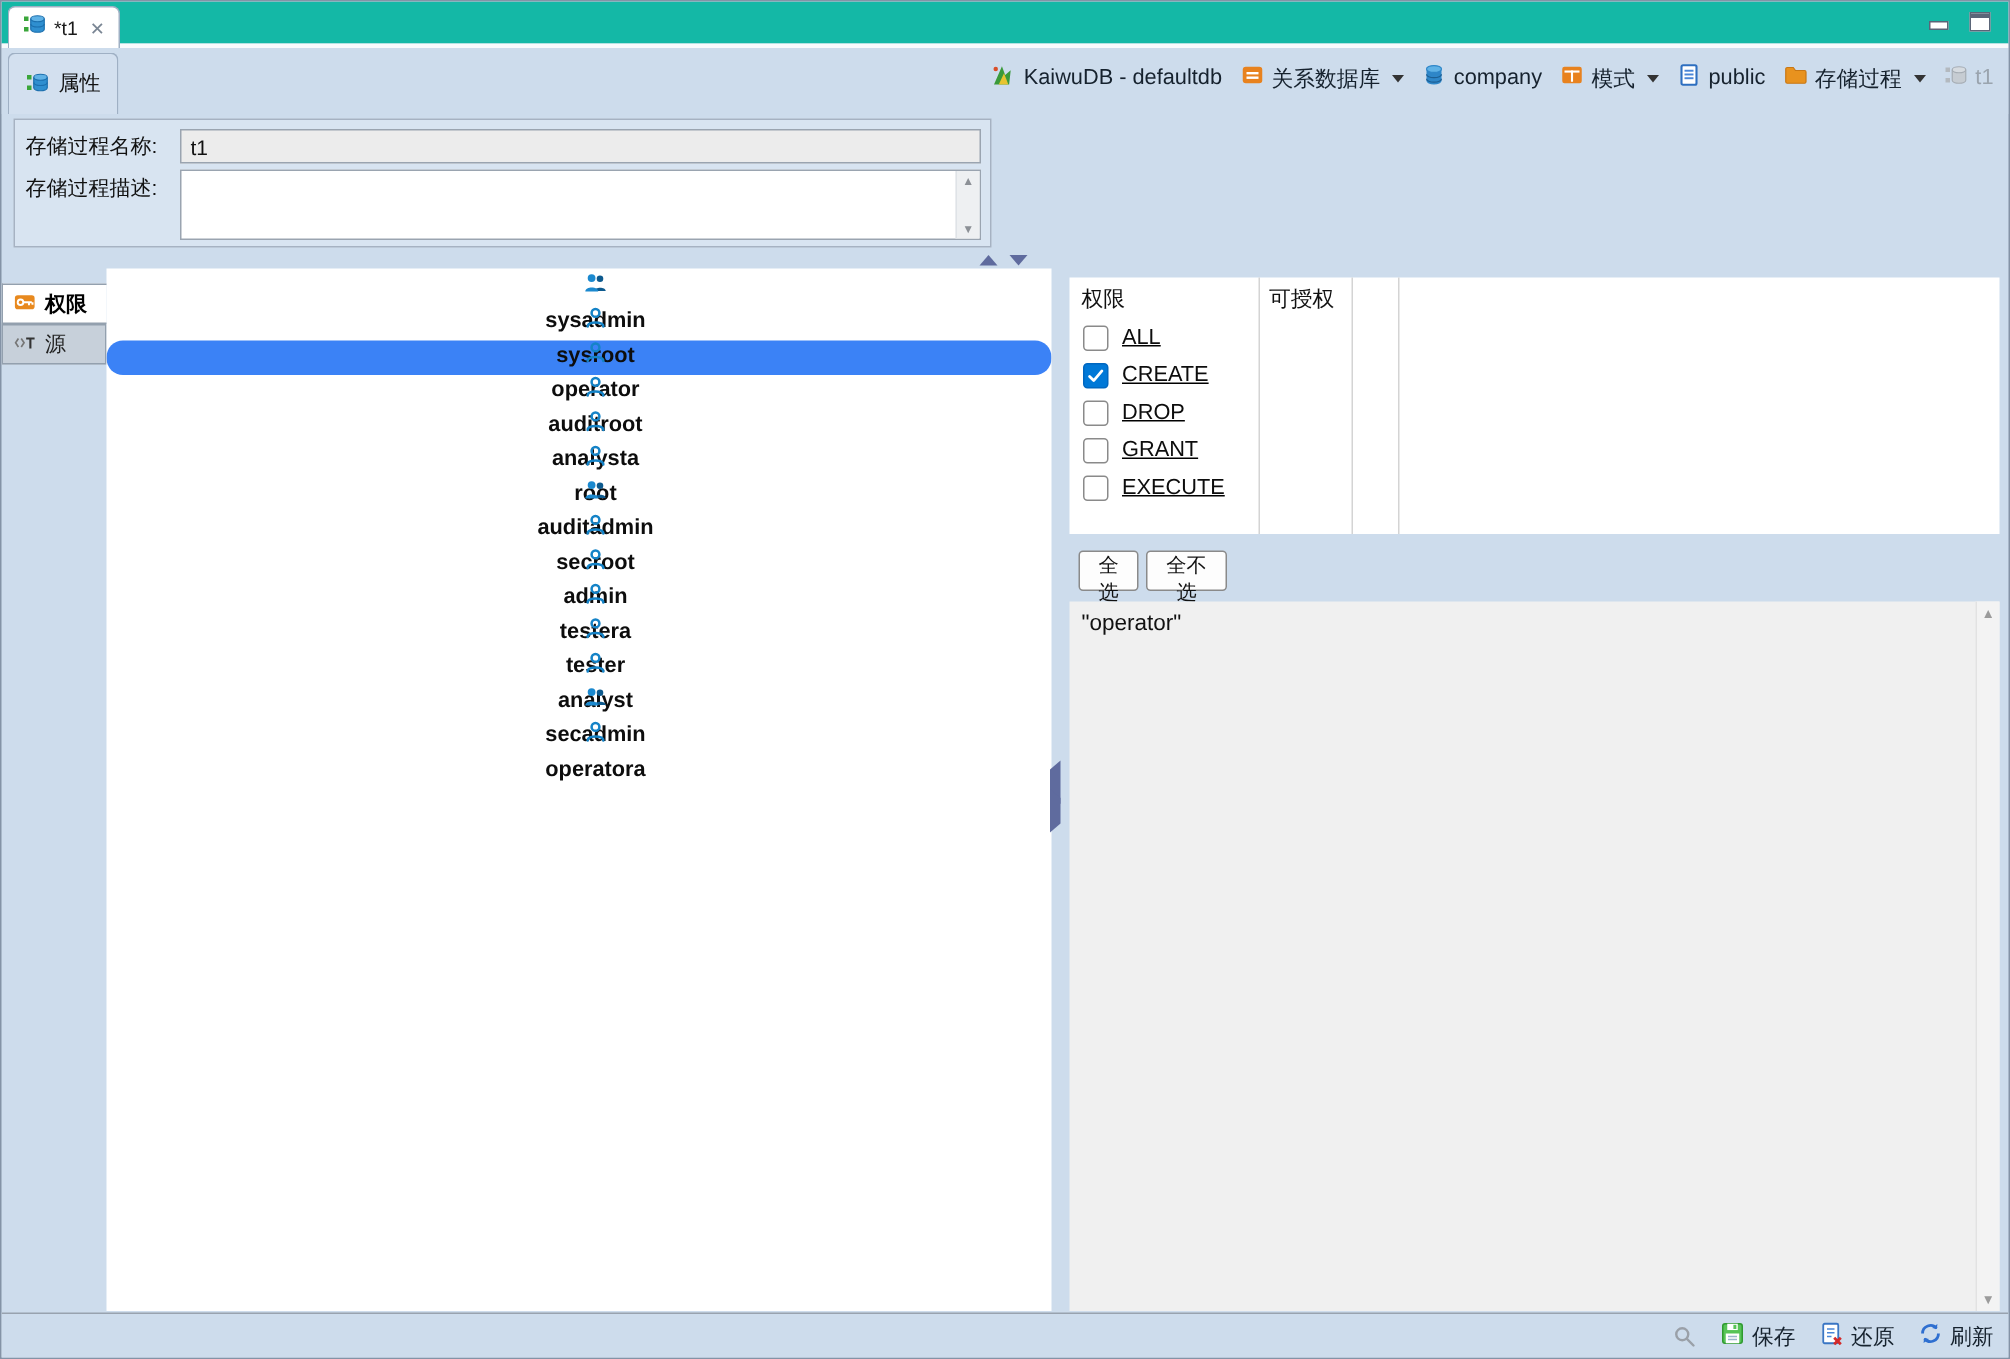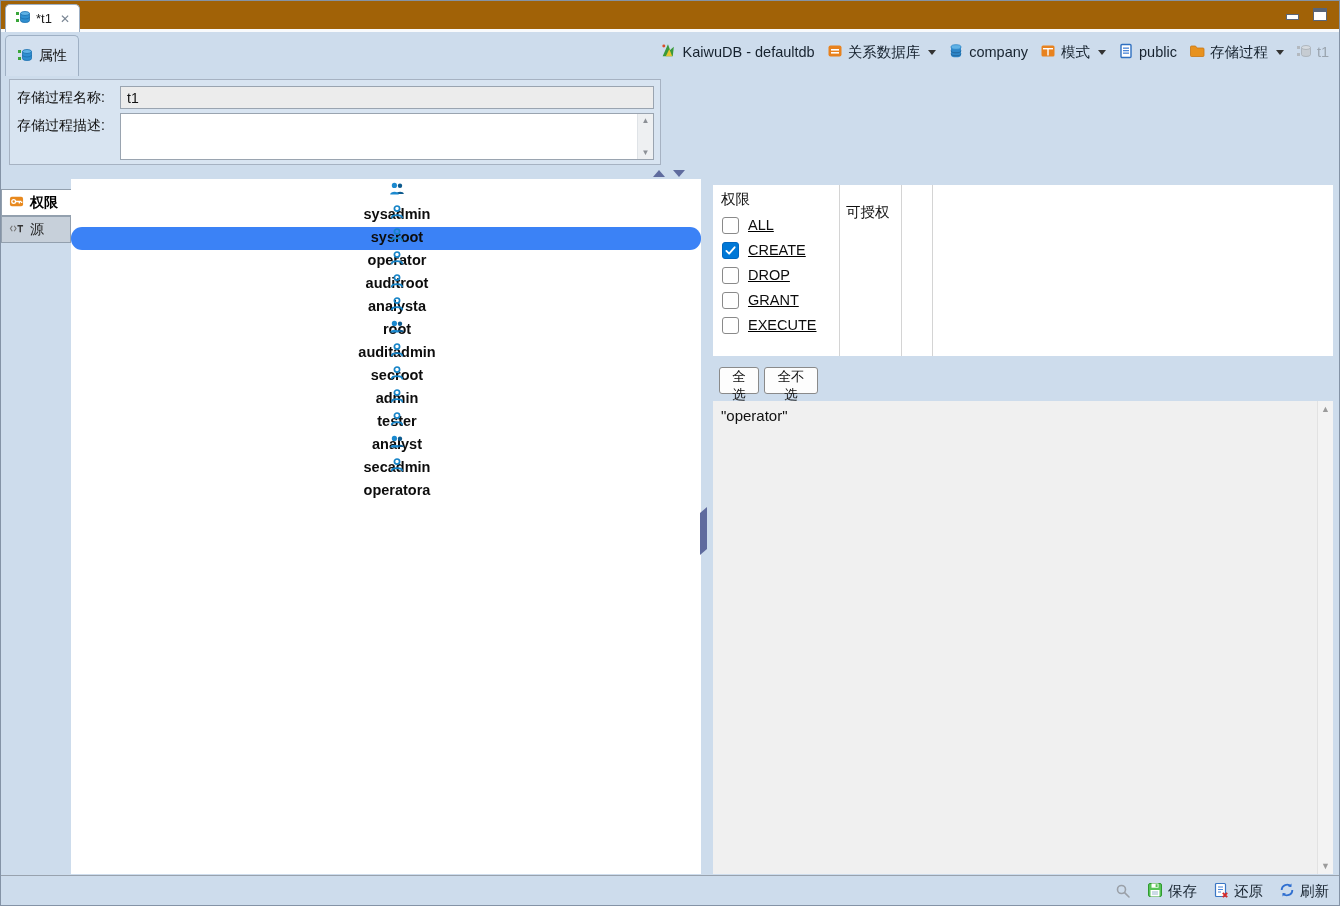--- a/index.html
+++ b/index.html
@@ -1,20 +1,20 @@
 <!DOCTYPE html>
 <html><head>
 <meta charset="utf-8">
 <style>
   * { margin:0; padding:0; box-sizing:border-box; }
   html,body { width:1340px; height:906px; font-family:"Liberation Sans", sans-serif; }
   .window { position:relative; width:1340px; height:906px; background:#cddcec; border:1px solid #8493a6; overflow:hidden; }
 
   
-  .tabbar { position:absolute; left:0; top:0; width:100%; height:28px; background:#a16207; }
+  .tabbar { position:absolute; left:0; top:0; width:100%; height:28px; background:#14b8a6; }
   .tabbar::after { content:''; position:absolute; left:0; top:28px; width:100%; height:3px; background:#f8fafc; }
   .editor-tab { position:absolute; left:4px; top:3px; height:28px; background:#ffffff; border:1px solid #9fb0c4; border-bottom:none;
     border-radius:5px 5px 0 0; display:flex; align-items:center; gap:5px; padding:0 9px; z-index:3; }
   .editor-tab .lbl { font-size:13px; color:#1a1a1a; }
   .tab-close { font-size:12px; color:#7a8694; margin-left:3px; cursor:pointer; line-height:1; }
   .win-controls { position:absolute; right:12px; top:7px; display:flex; gap:14px; align-items:center; z-index:3; }
   .ico-min { width:13px; height:6px; border:1px solid #5a6578; background:#fff; margin-top:5px; }
   .ico-max { width:14px; height:13px; border:1px solid #5a6578; background:#fff; position:relative; }
   .ico-max::before { content:''; position:absolute; left:0; top:0; width:100%; height:3px; background:#5a6578; }
 
@@ -304,20 +304,29 @@
         </span>
         <span>admin</span>
       </div>
       <div class="user-row">
         <span style="display: flex;">
           <svg width="16" height="16" viewBox="0 0 16 16">
             <circle cx="8" cy="4.6" r="2.6" fill="none" stroke="#1583c7" stroke-width="1.7"></circle>
             <path d="M2.8 13.6 c0 -3.4 10.4 -3.4 10.4 0" fill="none" stroke="#1583c7" stroke-width="1.7" stroke-linecap="round"></path>
           </svg>
         </span>
+        <span>testera</span>
+      </div>
+      <div class="user-row">
+        <span style="display: flex;">
+          <svg width="16" height="16" viewBox="0 0 16 16">
+            <circle cx="8" cy="4.6" r="2.6" fill="none" stroke="#1583c7" stroke-width="1.7"></circle>
+            <path d="M2.8 13.6 c0 -3.4 10.4 -3.4 10.4 0" fill="none" stroke="#1583c7" stroke-width="1.7" stroke-linecap="round"></path>
+          </svg>
+        </span>
         <span>tester</span>
       </div>
       <div class="user-row">
         <span style="display: flex;">
           <svg width="16" height="16" viewBox="0 0 16 16">
             <circle cx="8" cy="4.6" r="2.6" fill="none" stroke="#1583c7" stroke-width="1.7"></circle>
             <path d="M2.8 13.6 c0 -3.4 10.4 -3.4 10.4 0" fill="none" stroke="#1583c7" stroke-width="1.7" stroke-linecap="round"></path>
           </svg>
         </span>
         <span>analyst</span>
@@ -342,21 +351,21 @@
         </span>
         <span>operatora</span>
       </div>
     </div>
 
   <div class="perm-table" id="permTable">
     <div class="perm-vline" style="left:126px;"></div>
     <div class="perm-vline" style="left:188px;"></div>
     <div class="perm-vline" style="left:219px;"></div>
     <span class="perm-head" style="left:8px;">权限</span>
-    <span class="perm-head" style="left:133px;margin-top:13px;">可授权</span>
+    <span class="perm-head" style="left:133px;">可授权</span>
   <div class="perm-row" style="top: 29px;">
         <span class="cb"></span>
         <span class="perm-label">ALL</span>
       </div>
       <div class="perm-row" style="top: 54px;">
         <span class="cb checked">
           <svg width="11" height="11" viewBox="0 0 12 12">
             <path d="M1.5 6.5 L4.5 9.5 L10.5 2.5" fill="none" stroke="#fff" stroke-width="2" stroke-linecap="round" stroke-linejoin="round"></path>
           </svg>
         </span>

